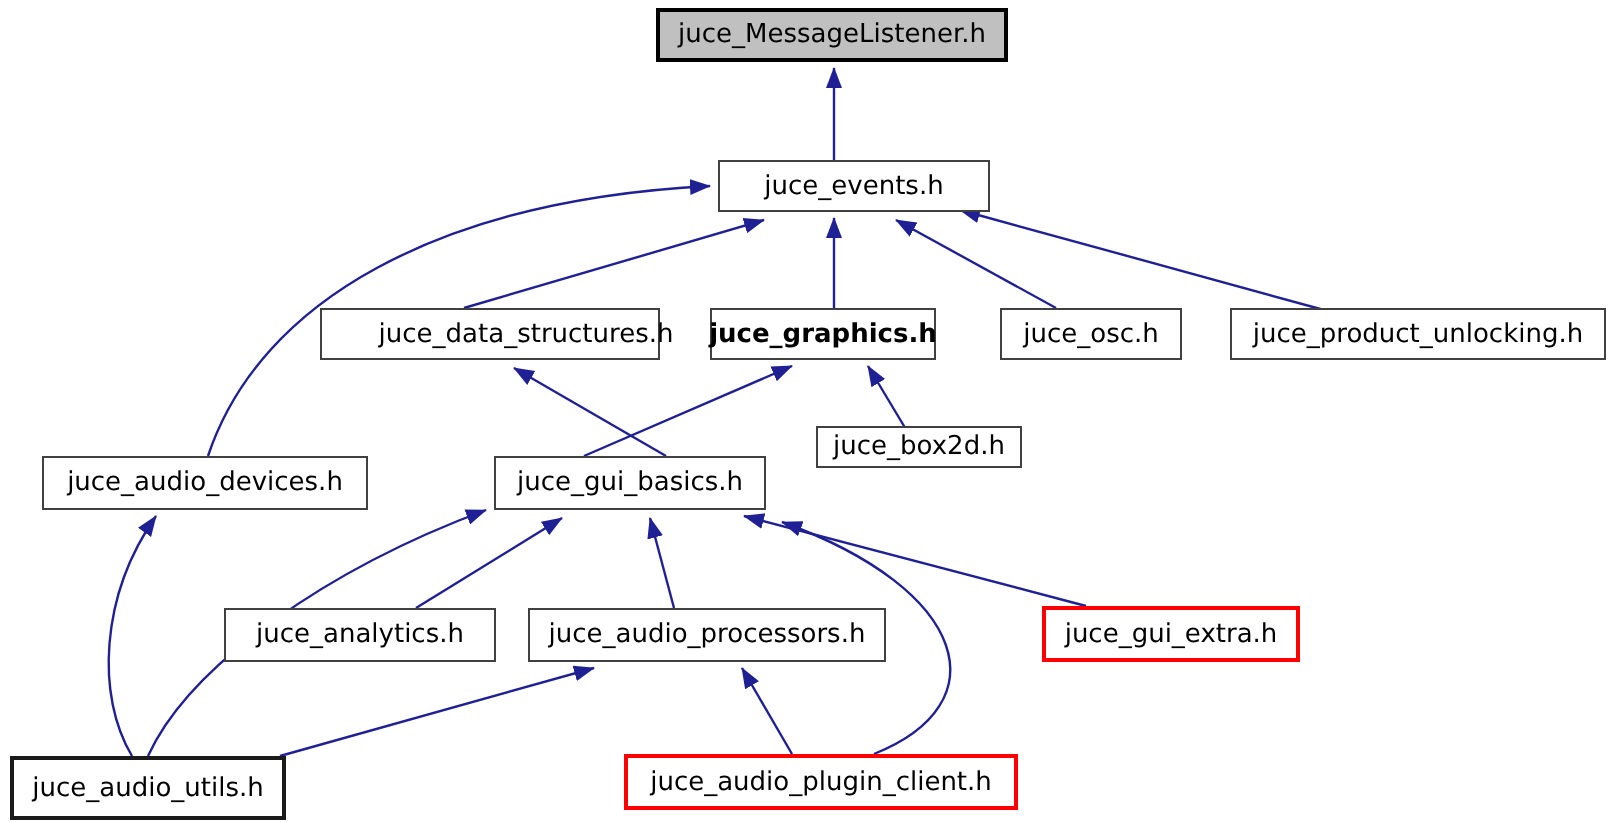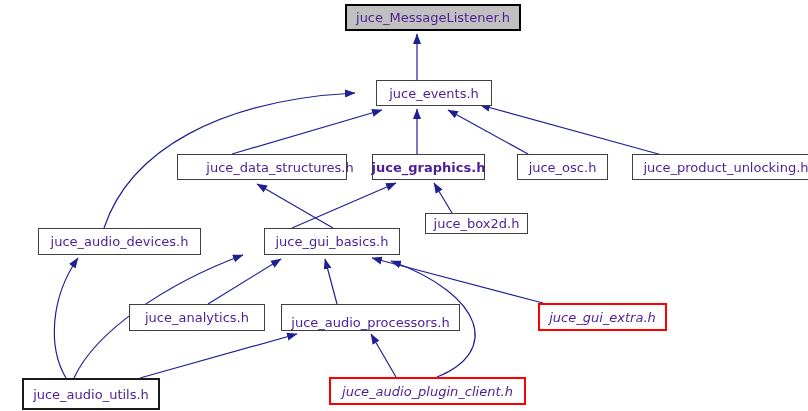--- a/index.html
+++ b/index.html
@@ -11,28 +11,27 @@
     overflow:hidden;
   }
   #edge-layer{position:absolute;left:0;top:0;width:808px;height:411px;}
   .node{
     position:absolute;
     box-sizing:border-box;
     display:flex;align-items:center;justify-content:center;
     background:#ffffff;
     border:1px solid #404040;
     font-size:13px;
-    color:#4c1d95;
+    color:#000000;
     white-space:nowrap;
     cursor:pointer;
-    margin-left:17px;
   }
   .node.root{background:#c0c0c0;border:2px solid #000000;cursor:default;}
   .node.bold{border:2px solid #1a1a1a;}
-  .node.red{border:2px solid #ff0000;font-style:italic;}
+  .node.red{border:2px solid #ff0000;}
   .edge{fill:none;stroke-width:1.2px;}
 </style>
 </head>
 <body>
 
 <div id="canvas">
   <svg id="edge-layer" width="808" height="411" viewBox="0 0 808 411">
     <defs>
       <marker id="arrow" markerUnits="userSpaceOnUse" markerWidth="11" markerHeight="9" refX="10" refY="4.5" orient="auto">
         <path d="M 0,0.5 L 10.5,4.5 L 0,8.5 z" id="arrow-shape" fill="#202095"></path>
@@ -55,21 +54,21 @@
         <path d="M 74,378 C 95,332 165,284 243,255" class="edge" stroke="#202095" marker-end="url(#arrow)"></path>
         <path d="M 140,378 L 297,334" class="edge" stroke="#202095" marker-end="url(#arrow)"></path>
         <path d="M 396,377 L 371,334" class="edge" stroke="#202095" marker-end="url(#arrow)"></path>
         <path d="M 437,377 C 500,352 485,295 391,261" class="edge" stroke="#202095" marker-end="url(#arrow)"></path>
       </g>
   </svg>
   <div id="nodes">
       <div class="node root" style="left: 328px; top: 4px; width: 176px; height: 27px;">
         <span>juce_MessageListener.h</span>
       </div>
-      <div class="node plain" style="left: 359px; top: 80px; width: 116px; height: 26px;">
+      <div class="node plain" style="left: 359px; top: 80px; width: 136px; height: 26px;">
         <span>juce_events.h</span>
       </div>
       <div class="node plain" style="left: 160px; top: 154px; width: 170px; height: 26px; padding-left: 36px;">
         <span>juce_data_structures.h</span>
       </div>
       <div class="node plain" style="left: 355px; top: 154px; width: 113px; height: 26px; font-weight: bold;">
         <span>juce_graphics.h</span>
       </div>
       <div class="node plain" style="left: 500px; top: 154px; width: 91px; height: 26px;">
         <span>juce_osc.h</span>
@@ -82,21 +81,21 @@
       </div>
       <div class="node plain" style="left: 247px; top: 228px; width: 136px; height: 27px;">
         <span>juce_gui_basics.h</span>
       </div>
       <div class="node plain" style="left: 408px; top: 213px; width: 103px; height: 21px;">
         <span>juce_box2d.h</span>
       </div>
       <div class="node plain" style="left: 112px; top: 304px; width: 136px; height: 27px;">
         <span>juce_analytics.h</span>
       </div>
-      <div class="node plain" style="left: 264px; top: 304px; width: 179px; height: 27px; align-items: flex-end;">
+      <div class="node plain" style="left: 264px; top: 304px; width: 179px; height: 27px;">
         <span>juce_audio_processors.h</span>
       </div>
       <div class="node red" style="left: 521px; top: 303px; width: 129px; height: 28px;">
         <span>juce_gui_extra.h</span>
       </div>
       <div class="node bold" style="left: 5px; top: 378px; width: 138px; height: 32px;">
         <span>juce_audio_utils.h</span>
       </div>
       <div class="node red" style="left: 312px; top: 377px; width: 197px; height: 28px;">
         <span>juce_audio_plugin_client.h</span>

